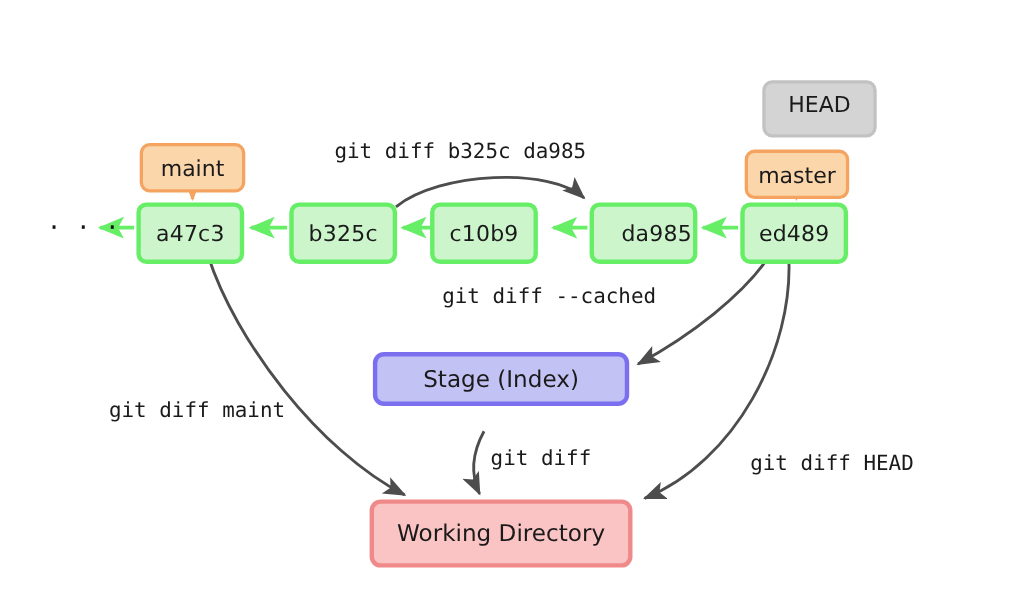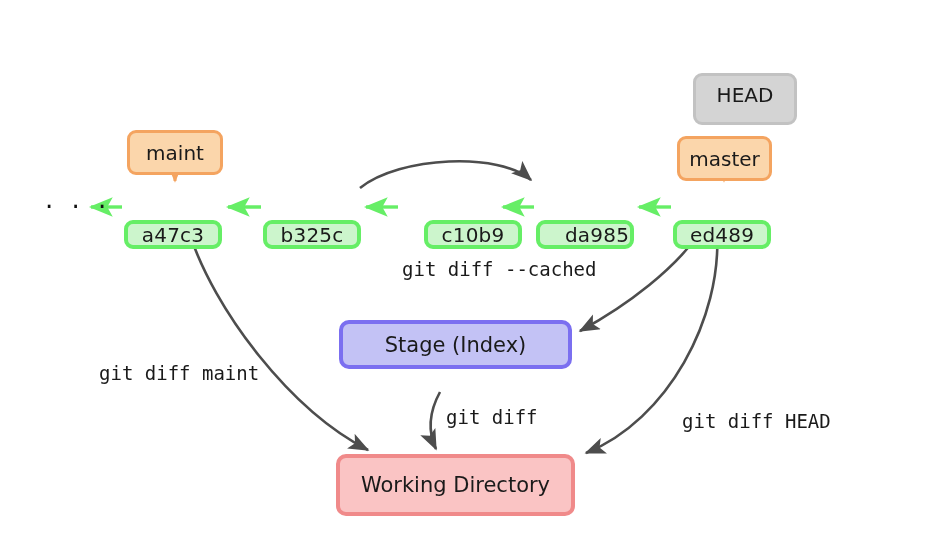--- a/index.html
+++ b/index.html
@@ -29,26 +29,25 @@
     display: flex;
     align-items: center;
     justify-content: center;
     border-radius: 9px;
     font-family: "DejaVu Sans", sans-serif;
     color: #1a1a1a;
     white-space: nowrap;
   }
   .commit {
     width: 98px;
-    height: 29px;
+    height: 56px;
     background: #ccf5cc;
     border: 4px solid #66ee66;
     font-size: 20px;
     letter-spacing: 0.2px;
-    margin-top: 36px;
   }
   .ref-orange {
     background: #fbd6ab;
     border: 3px solid #f4a460;
     font-size: 20px;
     margin-top: 16px;
   }
   .ref-gray {
     background: #d4d4d4;
     border: 3px solid #c2c2c2;
@@ -121,21 +120,21 @@
   </svg>
 
   <div class="ellipsis" style="left:45px; top:192px;">· · ·</div>
 
   <div class="node commit" style="left:124px; top:184px;">
     <span>a47c3</span>
   </div>
   <div class="node commit" style="left:263px; top:184px;">
     <span>b325c</span>
   </div>
-  <div class="node commit" style="left:424px; top:184px;">
+  <div class="node commit" style="left:391px; top:184px;">
     <span>c10b9</span>
   </div>
   <div class="node commit" style="left:536px; top:184px;padding-left:24px;">
     <span>da985</span>
   </div>
   <div class="node commit" style="left:673px; top:184px;">
     <span>ed489</span>
   </div>
 
   <div class="node ref-orange" style="left:127px; top:114px; width:96px; height:45px;">
@@ -149,18 +148,19 @@
     <span>master</span>
   </div>
 
   <div class="node area-stage" style="left:339px; top:320px; width:233px; height:49px;">
     <span>Stage (Index)</span>
   </div>
   <div class="node area-wd" style="left:336px; top:454px; width:239px; height:62px;text-align:right;">
     <span>Working Directory</span>
   </div>
 
+  <div class="cmd-label" style="left:304px; top:127px;">git diff b325c da985</div>
   <div class="cmd-label" style="left:402px; top:258px;">git diff --cached</div>
   <div class="cmd-label" style="left:59px; top:362px;margin-left:40px;">git diff maint</div>
   <div class="cmd-label" style="left:682px; top:366px;margin-top:44px;">git diff HEAD</div>
   <div class="cmd-label" style="left:446px; top:406px;">git diff</div>
 
 </div>
 
 </body></html>

